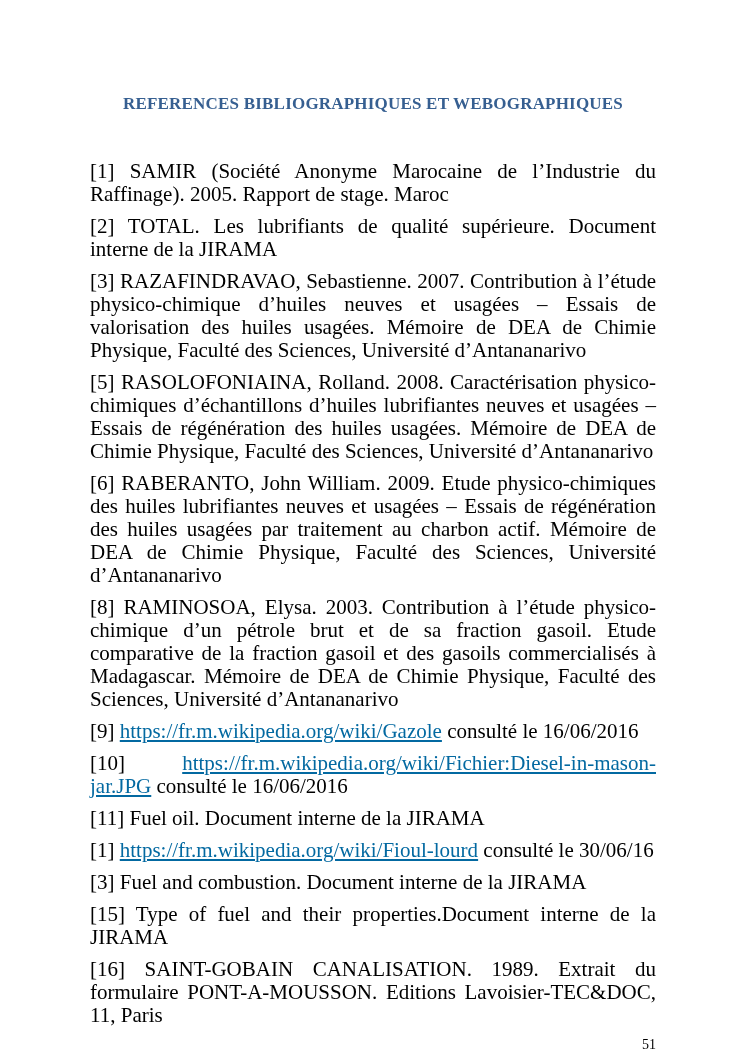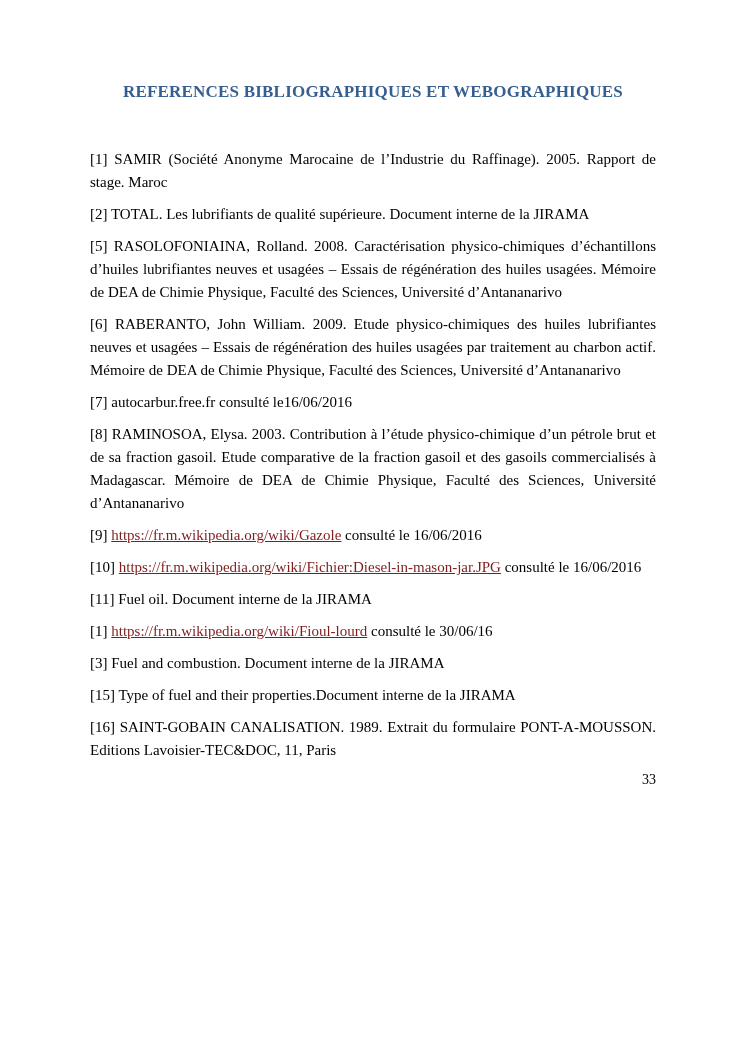--- a/index.html
+++ b/index.html
@@ -11,80 +11,80 @@
     height: 1053px;
     background: #ffffff;
     color: #000000;
     font-family: "Liberation Serif", serif;
     position: relative;
     overflow: hidden;
   }
   .textblock {
     position: absolute;
     left: 90px;
-    top: 82px;
+    top: 94px;
     width: 566px;
   }
   .doc-heading {
     font-size: 17px;
     font-weight: bold;
     letter-spacing: 0.2px;
     color: var(--heading-color, #365f91);
     text-align: center;
     margin: 0 0 46px 0;
   }
   .ref {
-    font-size: 15px;
+    font-size: 21px;
     line-height: 23px;
     margin: 0 0 9px 0;
     text-align: justify;
   }
   .doclink {
-    color: #7f1d1d;
+    color: #0369a1;
     text-decoration: underline;
     cursor: pointer;
   }
   .page-number {
     font-size: 14px;
     text-align: right;
     margin-top: 10px;
   }
 </style>
 </head>
 <body>
 
 <div class="textblock">
 
   <h1 class="doc-heading">REFERENCES BIBLIOGRAPHIQUES ET WEBOGRAPHIQUES</h1>
 
   <p class="ref"><span>[1] SAMIR (Société Anonyme Marocaine de l’Industrie du Raffinage). 2005. Rapport de stage. Maroc</span></p>
 
   <p class="ref"><span>[2] TOTAL. Les lubrifiants de qualité supérieure. Document interne de la JIRAMA</span></p>
 
+  <p class="ref"><span>[3] RAZAFINDRAVAO, Sebastienne. 2007. Contribution à l’étude physico-chimique d’huiles neuves et usagées – Essais de valorisation des huiles usagées. Mémoire de DEA de Chimie Physique, Faculté des Sciences, Université d’Antananarivo</span></p>
 
 
   <p class="ref"><span>[5] RASOLOFONIAINA, Rolland. 2008. Caractérisation physico-chimiques d’échantillons d’huiles lubrifiantes neuves et usagées – Essais de régénération des huiles usagées. Mémoire de DEA de Chimie Physique, Faculté des Sciences, Université d’Antananarivo</span></p>
 
   <p class="ref"><span>[6] RABERANTO, John William. 2009. Etude physico-chimiques des huiles lubrifiantes neuves et usagées – Essais de régénération des huiles usagées par traitement au charbon actif. Mémoire de DEA de Chimie Physique, Faculté des Sciences, Université d’Antananarivo</span></p>
 
-  <p class="ref"><span>[7] autocarbur.free.fr consulté le16/06/2016</span></p>
 
   <p class="ref"><span>[8] RAMINOSOA, Elysa. 2003. Contribution à l’étude physico-chimique d’un pétrole brut et de sa fraction gasoil. Etude comparative de la fraction gasoil et des gasoils commercialisés à Madagascar. Mémoire de DEA de Chimie Physique, Faculté des Sciences, Université d’Antananarivo</span></p>
 
   <p class="ref"><span>[9] </span><a class="doclink">https://fr.m.wikipedia.org/wiki/Gazole</a><span> consulté le 16/06/2016</span></p>
 
   <p class="ref"><span>[10] </span><a class="doclink">https://fr.m.wikipedia.org/wiki/Fichier:Diesel-in-mason-jar.JPG</a><span> consulté le 16/06/2016</span></p>
 
   <p class="ref"><span>[11] Fuel oil. Document interne de la JIRAMA</span></p>
 
   <p class="ref"><span>[1] </span><a class="doclink">https://fr.m.wikipedia.org/wiki/Fioul-lourd</a><span> consulté le 30/06/16</span></p>
 
 
   <p class="ref"><span>[3] Fuel and combustion. Document interne de la JIRAMA</span></p>
 
   <p class="ref"><span>[15] Type of fuel and their properties.Document interne de la JIRAMA</span></p>
 
   <p class="ref"><span>[16] SAINT-GOBAIN CANALISATION. 1989. Extrait du formulaire PONT-A-MOUSSON. Editions Lavoisier-TEC&amp;DOC, 11, Paris</span></p>
 
 
-  <div class="page-number">33</div>
+  <div class="page-number">51</div>
 
 </div>
 
 </body></html>

